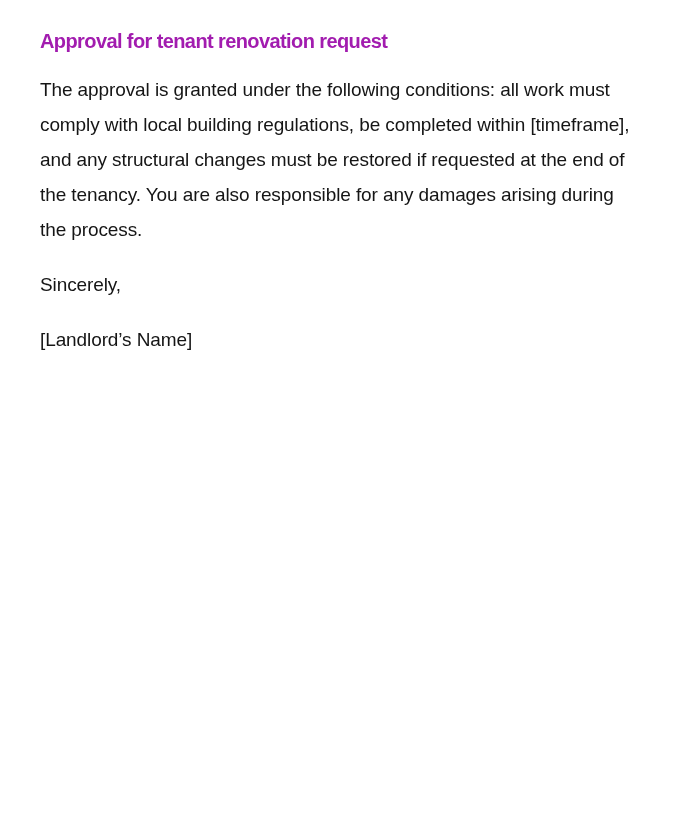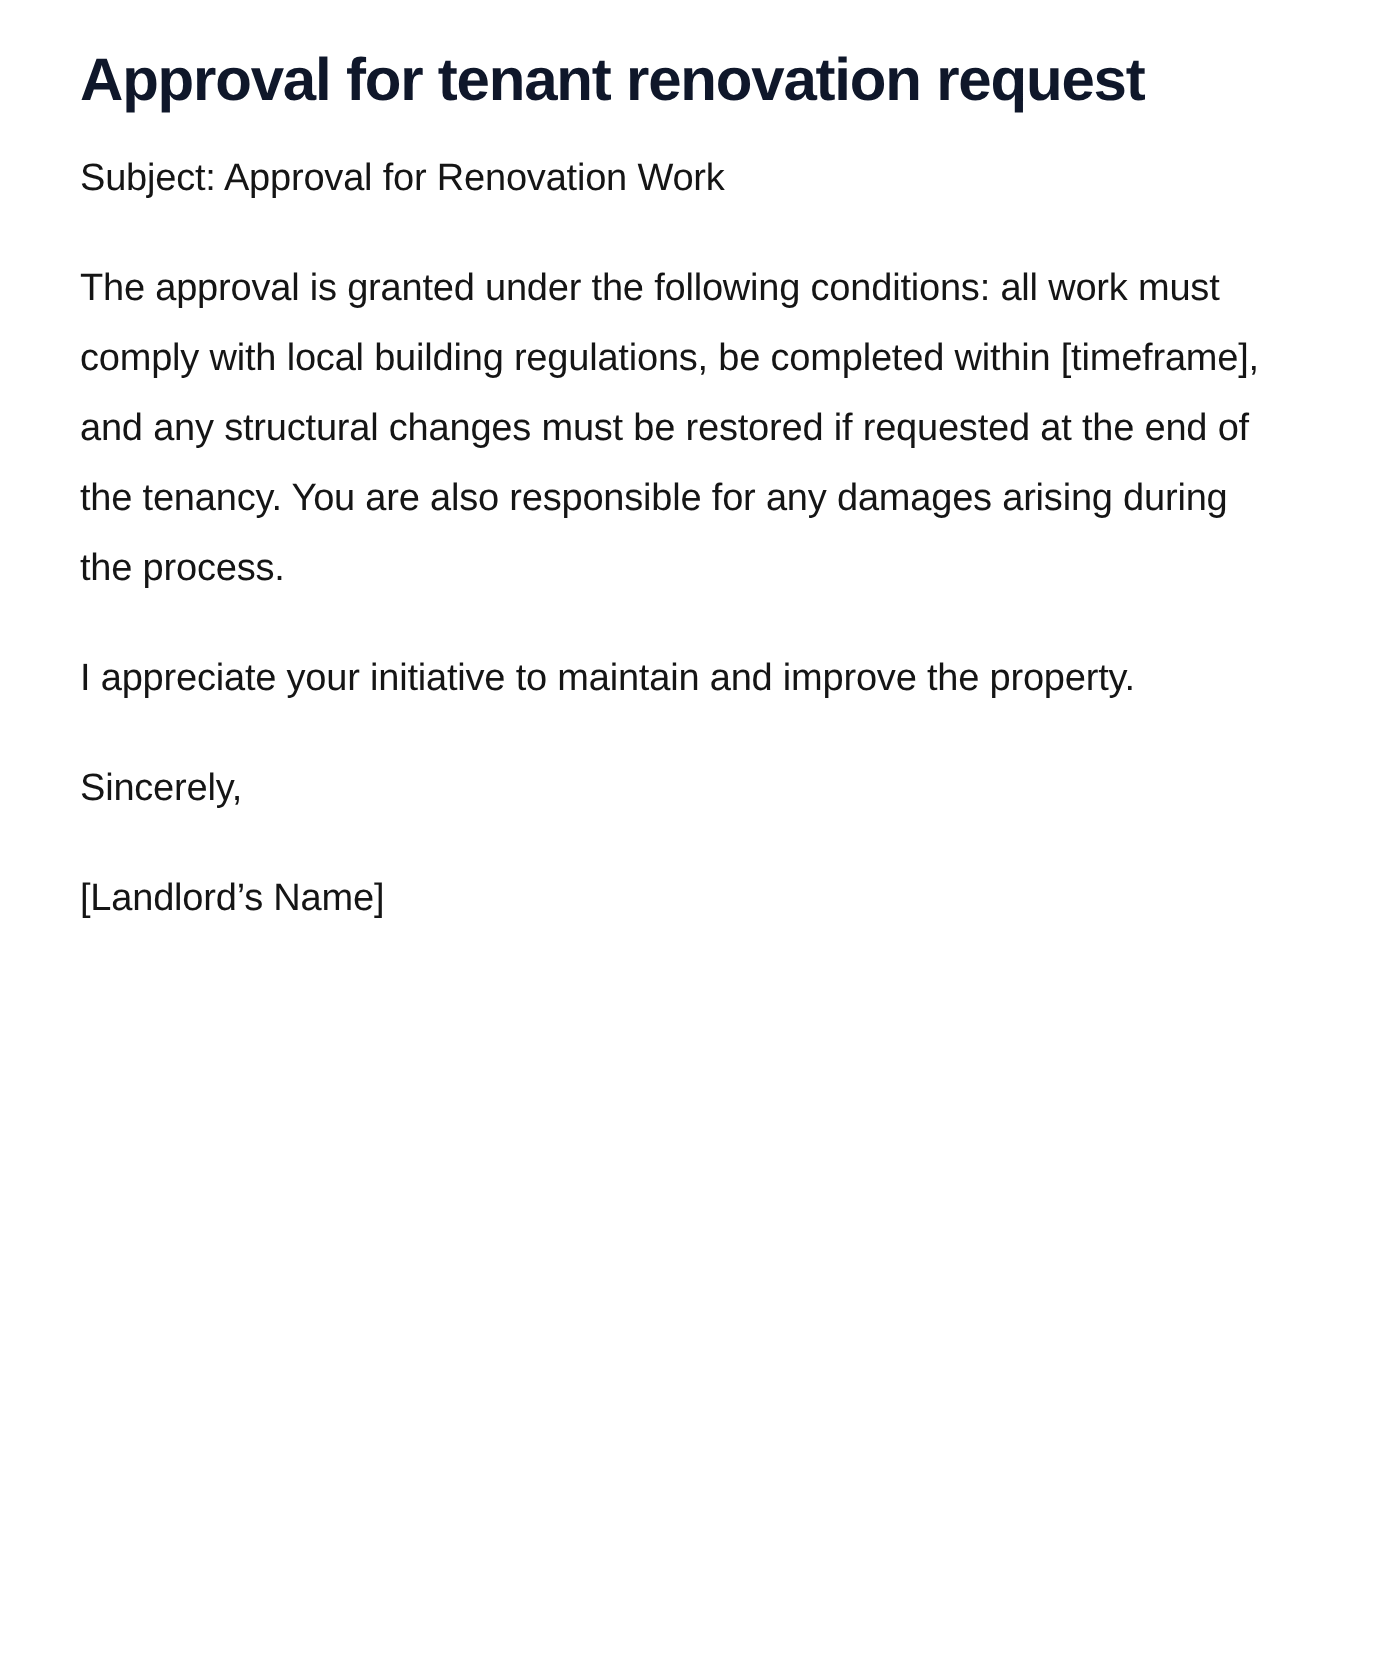--- a/index.html
+++ b/index.html
@@ -15,38 +15,36 @@
       color: #111111;
     }
     .doc {
       position: relative;
       padding: 24px 0 0 40px;
       width: 590px;
     }
     .title {
       font-family: "Liberation Sans", sans-serif;
       font-weight: 700;
-      font-size: 30px;
+      font-size: 20px;
       letter-spacing: -0.6px;
       line-height: 34px;
       margin: 0 0 14px 0;
-      color: #0f172a;
+      color: #a21caf;
     }
     .para {
       font-size: 19px;
       line-height: 35px;
       letter-spacing: -0.1px;
       margin: 0 0 20px 0;
       color: #151515;
     }
     .para.subject { margin-bottom: 20px; }
   </style>
 </head>
 <body>
 
 <div class="doc">
   <h1 class="title">Approval for tenant renovation request</h1>
-  <p class="para subject">Subject: Approval for Renovation Work</p>
   <p class="para">The approval is granted under the following conditions: all work must comply with local building regulations, be completed within [timeframe], and any structural changes must be restored if requested at the end of the tenancy. You are also responsible for any damages arising during the process.</p>
-  <p class="para">I appreciate your initiative to maintain and improve the property.</p>
   <p class="para">Sincerely,</p>
   <p class="para">[Landlord’s Name]</p>
 </div>
 
 </body></html>

